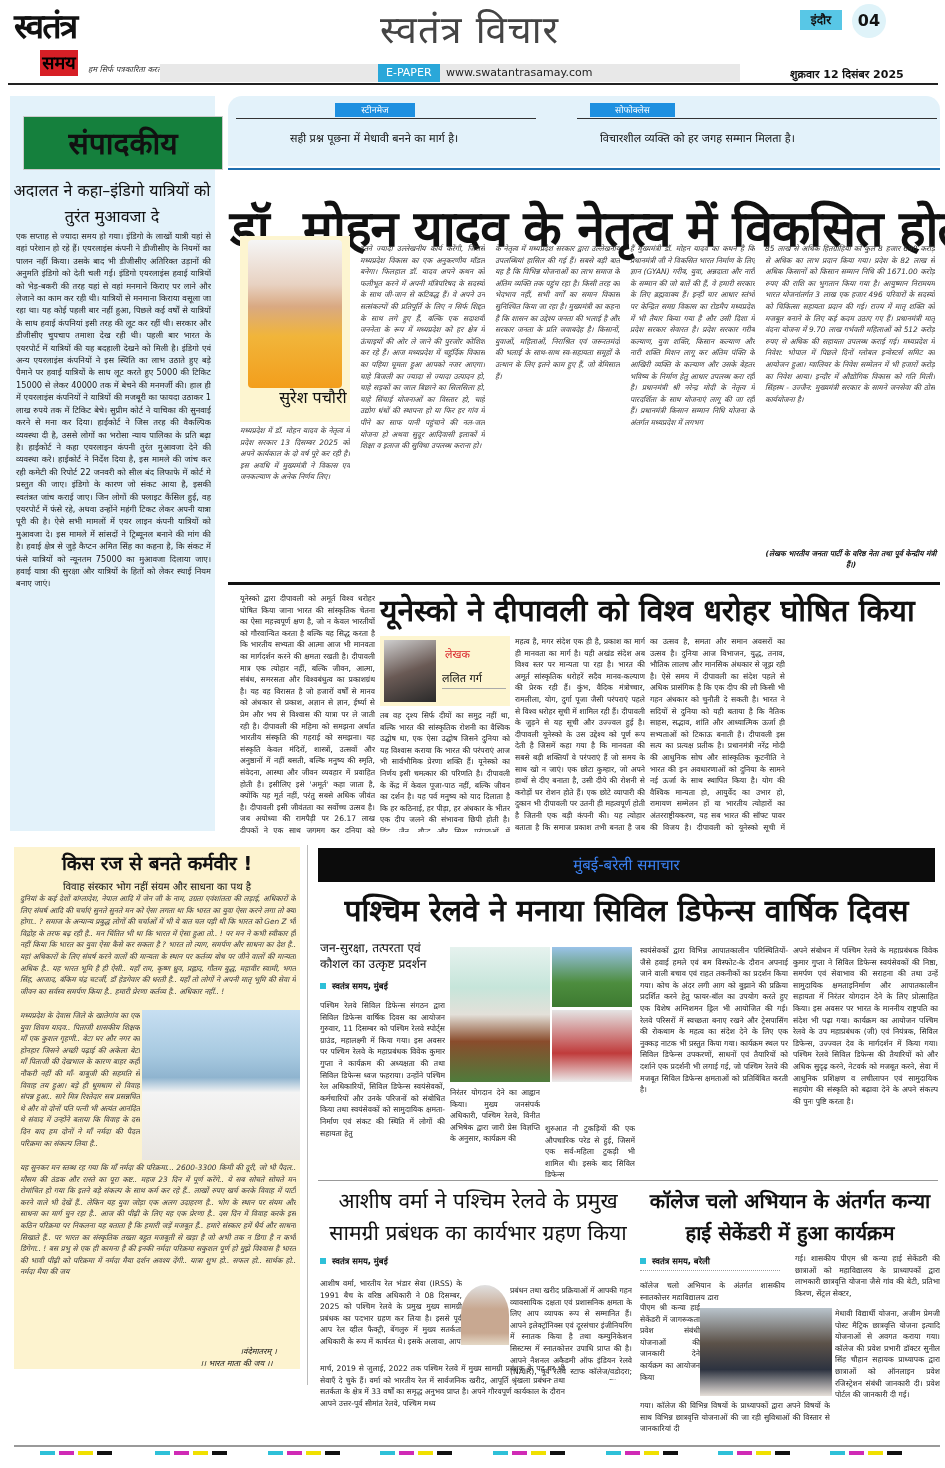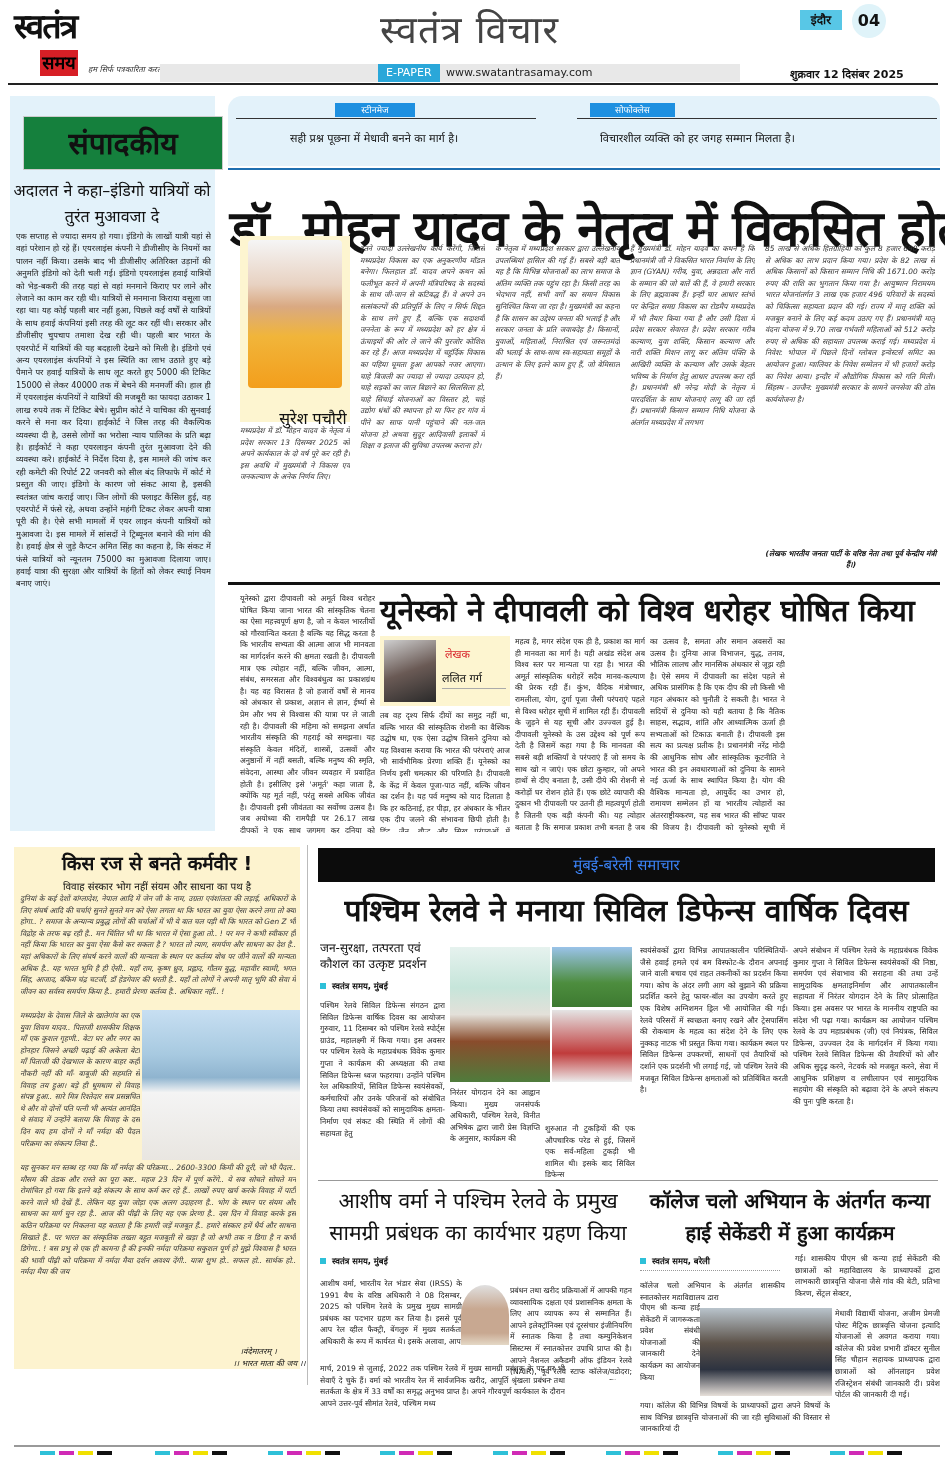--- a/index.html
+++ b/index.html
@@ -35,21 +35,21 @@
   #quote-rule-2 { left: 577px; top: 118px; width: 360px; }
   .quote-text { font-size: 11px; top: 130px; }
   #quote-text-1 { left: 290px; }
   #quote-text-2 { left: 600px; }
   #lead-rule { left: 228px; top: 168px; width: 712px; height: 2px; background: #1e6fb0; }
 
   
   #lead-headline { left: 230px; top: 172px; width: 712px; font-size: 50px; font-weight: bold; letter-spacing: -1px; line-height: 58px; white-space: nowrap; margin-top: 28px; }
   #author-photo-box { left: 240px; top: 236px; width: 110px; height: 186px; background: #fdf5d0; }
   #author-photo { left: 248px; top: 240px; width: 94px; height: 148px; background: linear-gradient(180deg, #f5f5f5 0%, #e8d2c2 30%, #d9a982 45%, #f1b53a 65%, #f39e1c 100%); border-radius: 4px; }
-  #author-name { left: 240px; top: 407px; width: 110px; font-size: 16px; text-align: center; padding-left: 36px; }
+  #author-name { left: 240px; top: 386px; width: 110px; font-size: 16px; text-align: center; padding-left: 36px; }
   .it { font-style: italic; font-size: 7.4px; line-height: 11.6px; color: #333; text-align: justify; overflow: hidden; }
   #lead-col-1 { left: 240px; top: 425px; width: 110px; height: 135px; }
   #lead-col-2 { left: 360px; top: 243px; width: 125px; height: 320px; }
   #lead-col-3 { left: 495px; top: 243px; width: 125px; height: 320px; }
   #lead-col-4 { left: 630px; top: 243px; width: 125px; height: 320px; }
   #lead-col-5 { left: 765px; top: 243px; width: 170px; height: 300px; }
   #lead-byline { left: 765px; top: 548px; width: 172px; font-size: 7.4px; font-style: italic; font-weight: bold; text-align: center; line-height: 11px; }
   #mid-rule { left: 228px; top: 582px; width: 712px; height: 3px; background: #111; }
 
   
@@ -67,21 +67,21 @@
 
   
   #karm-box { left: 14px; top: 847px; width: 286px; height: 522px; background: #fdf3cf; }
   #karm-headline { left: 14px; top: 850px; width: 286px; font-size: 19px; font-weight: bold; text-align: center; line-height: 26px; }
   #karm-subhead { left: 14px; top: 879px; width: 286px; font-size: 10px; text-align: center; }
   #karm-intro { left: 20px; top: 893px; width: 276px; height: 116px; }
   #karm-col-left { left: 20px; top: 1010px; width: 120px; height: 140px; }
   #karm-photo { left: 142px; top: 1010px; width: 158px; height: 150px; background: linear-gradient(180deg, #c7dff2 0%, #a7c9e0 30%, #8fb4cf 45%, #f4f4f4 55%, #e9e6e1 100%); }
   #karm-body { left: 20px; top: 1162px; width: 276px; height: 185px; }
   #karm-sign-1 { left: 240px; top: 1345px; font-size: 8px; font-style: italic; }
-  #karm-sign-2 { left: 200px; top: 1357px; font-size: 8px; font-style: italic; margin-left: 33px; }
+  #karm-sign-2 { left: 200px; top: 1357px; font-size: 8px; font-style: italic; }
   #vert-rule { left: 307px; top: 845px; width: 1px; height: 540px; background: #bbb; }
 
   
   #section-band { left: 318px; top: 848px; width: 617px; height: 34px; background: #0c0c0c; color: #3b82f6; font-size: 15px; text-align: center; line-height: 34px; }
   #rail-headline { left: 318px; top: 888px; width: 617px; font-size: 30px; font-weight: bold; text-align: center; line-height: 46px; white-space: nowrap; }
   #rail-subhead { left: 320px; top: 940px; width: 130px; font-size: 12px; line-height: 16px; }
   #rail-byline { left: 320px; top: 980px; font-size: 8.4px; font-weight: bold; }
   .cyan-sq { width: 6px; height: 6px; background: #2ec0d8; display: inline-block; margin-right: 6px; }
   #rail-col-1 { left: 320px; top: 1000px; width: 125px; height: 175px; }
   #rail-photo-1 { left: 450px; top: 947px; width: 100px; height: 135px; background: linear-gradient(180deg, #e6f2ee 0%, #c6e5da 30%, #e3e0d9 50%, #8a4c2c 70%, #4f7c3c 100%); }

